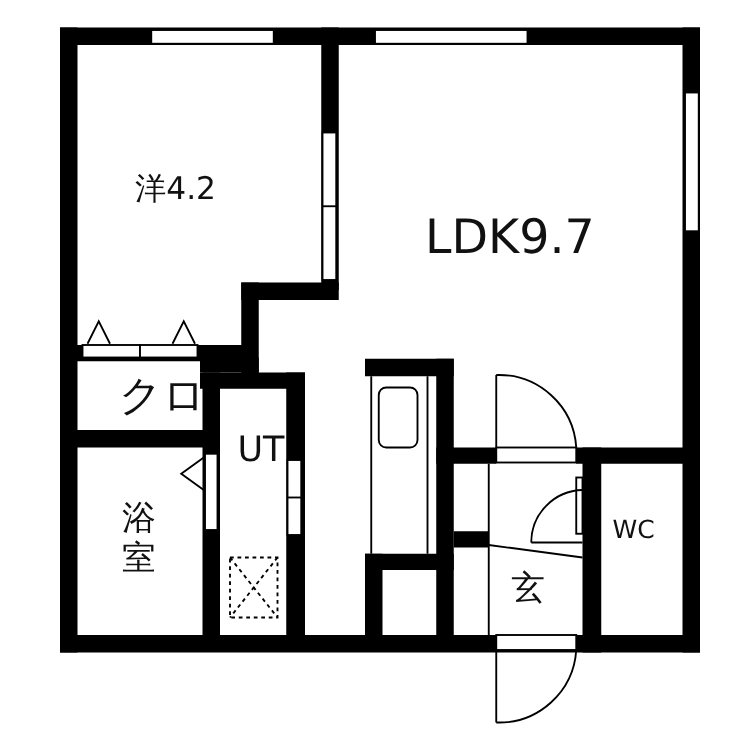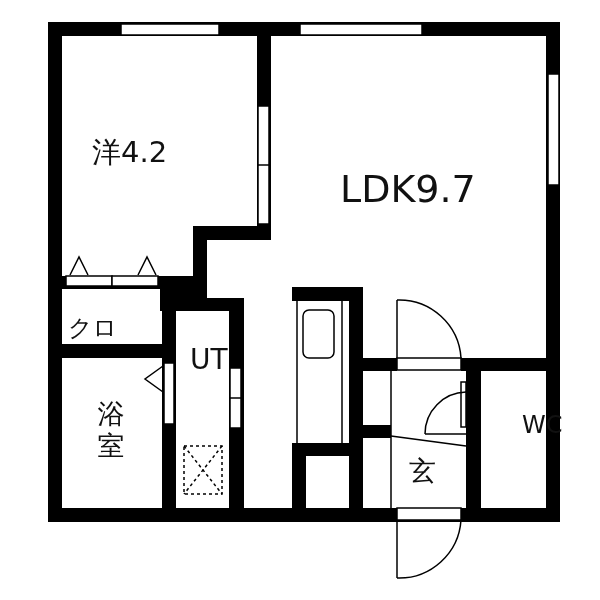--- a/index.html
+++ b/index.html
@@ -1,25 +1,25 @@
 <!DOCTYPE html>
 <html><head>
 <meta charset="utf-8">
 <style>
   html, body { margin:0; padding:0; background:#ffffff; }
   body { width:600px; height:600px; position:relative; overflow:hidden; }
   svg { position:absolute; left:0; top:0; }
   .lbl { position:absolute; font-family:"DejaVu Sans", sans-serif; color:#111; line-height:1; white-space:nowrap; }
-  .room-western { left:92px; top:138px; font-size:29px; }
+  .room-western { left:108px; top:138px; font-size:25px; }
   .room-ldk { left:340px; top:170px; font-size:38px; }
-  .room-closet { left:68px; top:300px; font-size:24px;margin-top:16px; }
+  .room-closet { left:95px; top:300px; font-size:34px; }
   .room-bath { left:96px; top:398px; font-size:27px; width:30px; text-align:center; white-space:normal; line-height:1.2;font-family:Liberation Serif, serif; }
   .room-ut { left:190px; top:345px; font-size:28px; width:24px; text-align:right; white-space:normal; line-height:1.1; }
   .room-entry { left:409px; top:457px; font-size:27px; }
-  .room-wc { left:522px; top:412px; font-size:24px; width:40px; white-space:normal; line-height:1.15; }
+  .room-wc { left:490px; top:412px; font-size:20px; width:40px; white-space:normal; line-height:1.15; }
 </style>
 </head>
 <body>
 
 <svg width="600" height="600" viewBox="0 0 600 600">
   <g fill="#000">
 
     <rect x="48" y="22" width="512" height="14"></rect>
     <rect x="48" y="22" width="14" height="500"></rect>
     <rect x="48" y="508" width="512" height="14"></rect>

